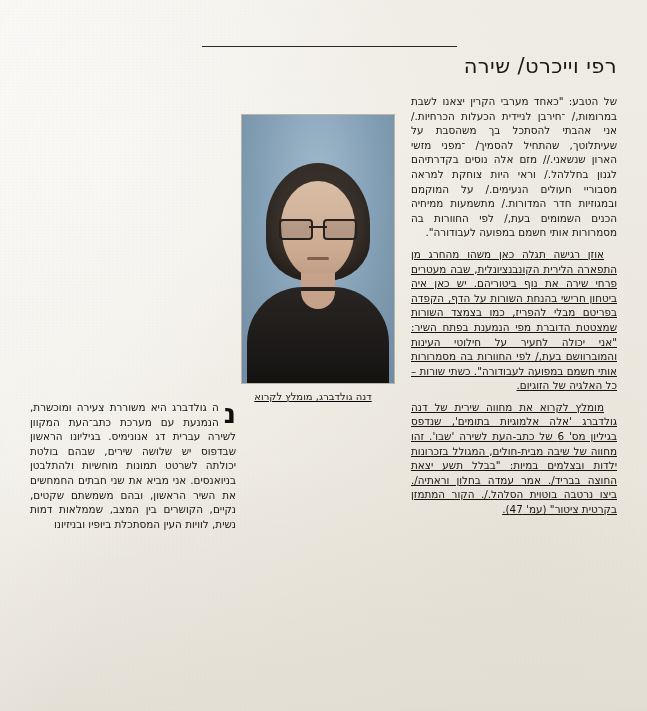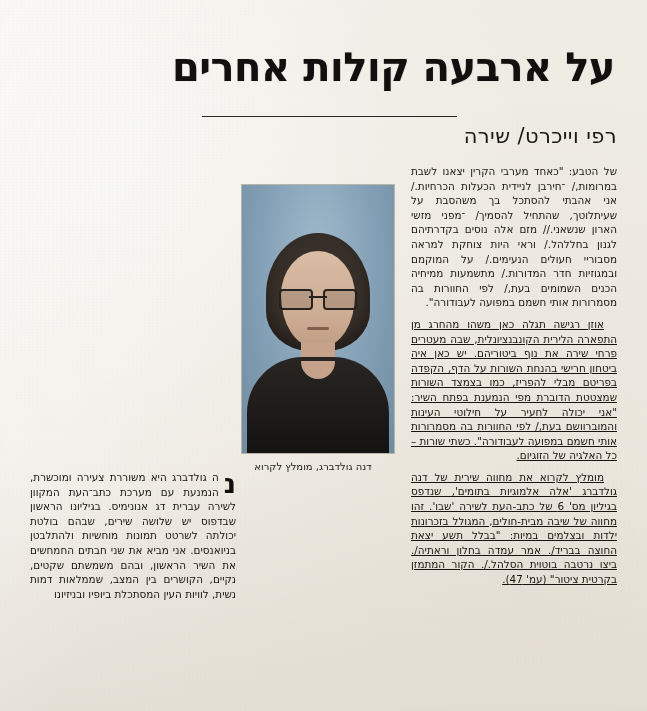--- a/index.html
+++ b/index.html
@@ -99,20 +99,21 @@
   }
   .col p.indent {
     text-indent: 13px;
     text-decoration: underline;
   }
   .photo-block {
     position: absolute;
     right: 222px;
     top: 20px;
     width: 164px;
+    text-decoration: underline;
   }
   .photo {
     width: 152px;
     height: 268px;
     position: relative;
     overflow: hidden;
     background: #8aa7bd;
     border: 1px solid #b9b4a8;
     filter: saturate(0.85) contrast(1.02);
   }
@@ -235,21 +236,20 @@
     width: 206px;
   }
 </style>
 </head>
 <body>
 
 <div class="page">
   <div class="grain"></div>
   <div class="inner">
 
-    <h1 class="headline">על ארבעה קולות אחרים</h1>
 
     <div class="rule-wrap">
       <div class="rule"></div>
     </div>
 
     <div class="byline">רפי וייכרט/ שירה</div>
 
     <div class="columns">
 
       <div class="col col-right">

